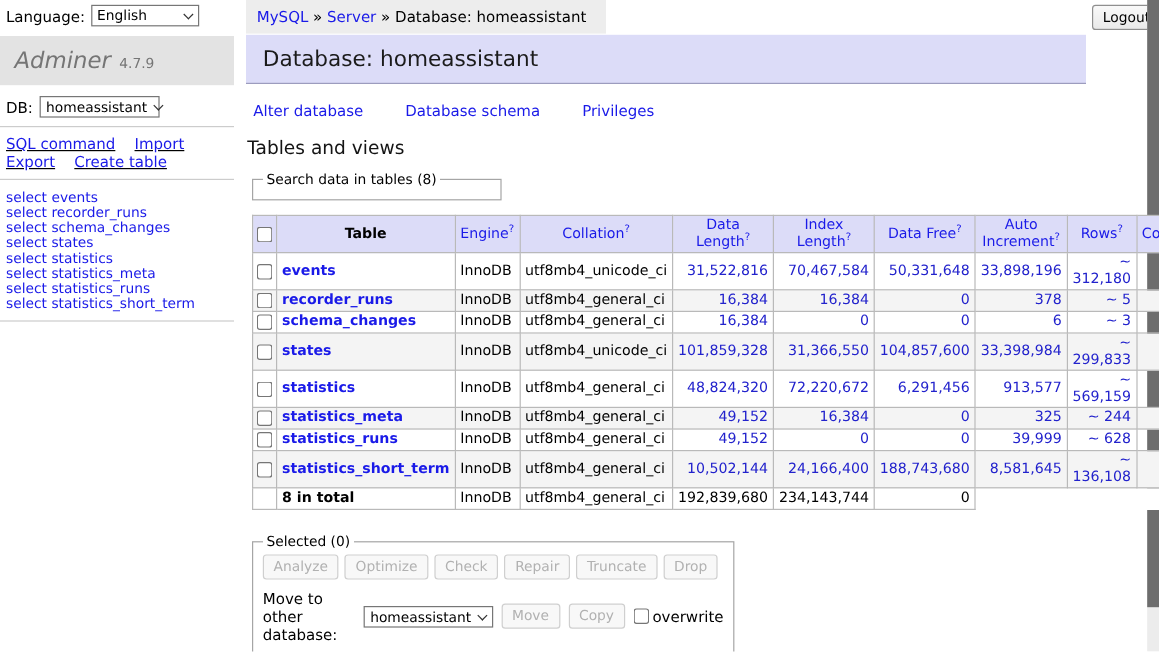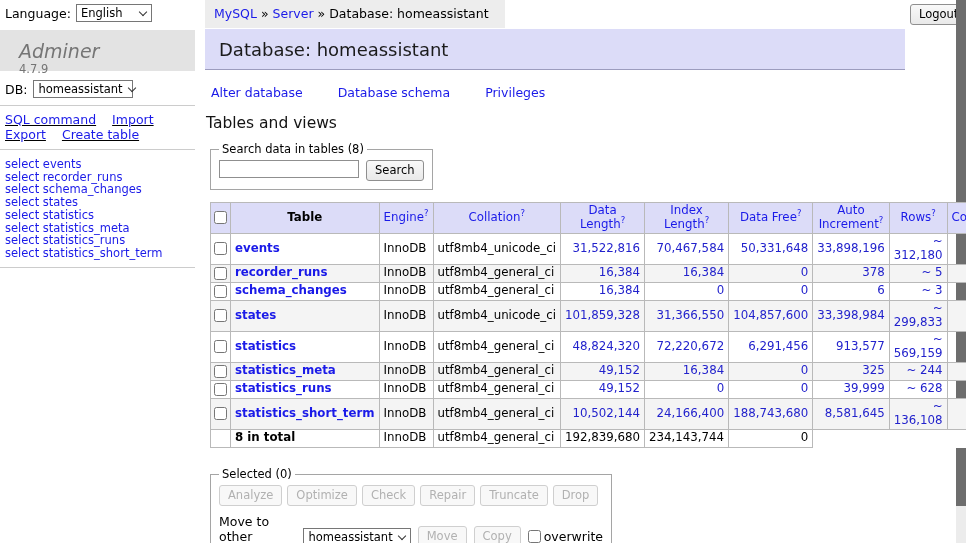--- a/index.html
+++ b/index.html
@@ -29,21 +29,21 @@
   }
   button.disabled { color:#b1b1b1; background:#f8f8f8; border:1px solid #cfcfcf; cursor:default; }
   #logout-btn { position:absolute; top:4px; left:910px; }
 
   
   #scrollbar { position:absolute; top:0; right:0; width:10px; height:543px; background:#ececec; }
   #scroll-thumb { position:absolute; top:0; left:0; width:10px; height:506px; background:#6d6d6d; }
 
   
   #sidebar { position:absolute; top:30px; left:0; width:195px; }
-  .logo-band { height:41px; background:#e3e3e3; display:flex; align-items:baseline; padding:10px 0 0 12px; box-sizing:border-box;flex-direction:column; }
+  .logo-band { height:41px; background:#e3e3e3; display:flex; align-items:baseline; padding:10px 0 0 12px; box-sizing:border-box; }
   .logo-name { font-style:italic; font-size:19px; color:#757575; }
   .logo-ver { font-size:11.5px; color:#757575; margin-left:7px; }
   .db-row { margin:9px 0 0 5px; display:flex; align-items:center; gap:6px; font-size:12.5px; }
   #sidebar hr { border:none; border-top:1px solid #ccc; margin:7px 0 0 0; }
   .side-links { margin:6px 0 0 5px; width:172px; display:flex; flex-wrap:wrap; column-gap:16px; font-size:12.5px; line-height:15px;text-decoration:underline; }
   .table-list { margin:8px 0 0 5px; }
   .table-list a { display:block; font-size:11.5px; line-height:12.7px; }
 
   
   #main { position:absolute; top:29px; left:205px; width:700px; }
@@ -82,21 +82,21 @@
   #selected-fieldset { width:384px; margin-top:19px; }
   .btn-row { display:flex; gap:5px; margin-top:2px; }
   .move-row { display:flex; align-items:center; gap:7px; margin-top:8px; font-size:12.5px; }
   .move-row label { display:flex; align-items:center; gap:3px; font-size:12.5px; }
 </style>
 </head>
 <body>
 
 <div id="lang-row">
   <span>Language:</span>
-  <span class="fselect" style="width:76px">
+  <span class="fselect" style="width:90px">
     <span>English</span>
     <span class="chev"></span>
   </span>
 </div>
 
 <div id="breadcrumb"><a>MySQL</a><span class="sep">»</span><a>Server</a><span class="sep">»</span><span>Database: homeassistant</span></div>
 
 <button class="std" id="logout-btn">Logout</button>
 
 <div id="scrollbar">
@@ -144,24 +144,20 @@
   <div class="links-row">
       <a>Alter database</a>
       <a>Database schema</a>
       <a>Privileges</a>
     </div>
 
   <h3>Tables and views</h3>
 
   <fieldset style="width:190px">
     <legend>Search data in tables (8)</legend>
-    <div class="search-row">
-      <input class="text" type="text" value="" style="">
-      <button class="std">Search</button>
-    </div>
   </fieldset>
 
   <table>
     <thead>
         <tr>
           <td class="col-check"><input type="checkbox" style=""></td>
           <th><span>Table</span></th>
           <th style="font-weight: 400;"><a>Engine</a><sup class="help">?</sup></th>
           <th style="font-weight: 400;"><a>Collation</a><sup class="help">?</sup></th>
           <th style="font-weight: 400;"><a>Data Length</a><sup class="help">?</sup></th>

